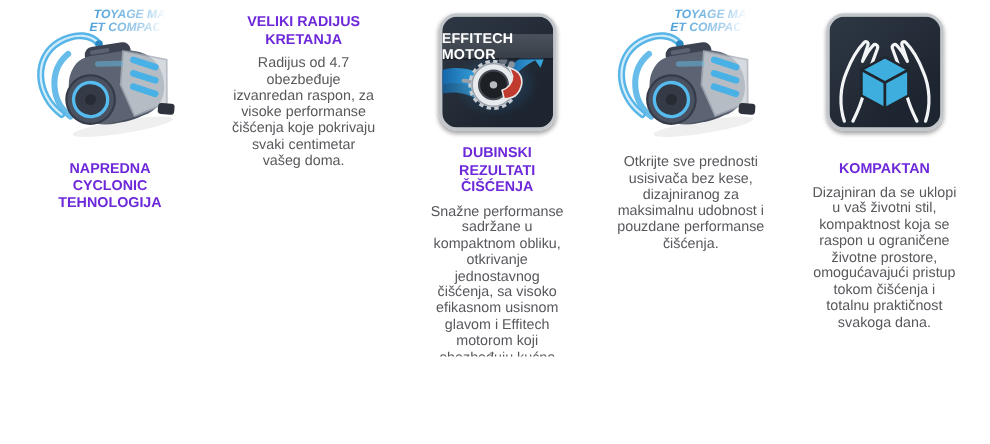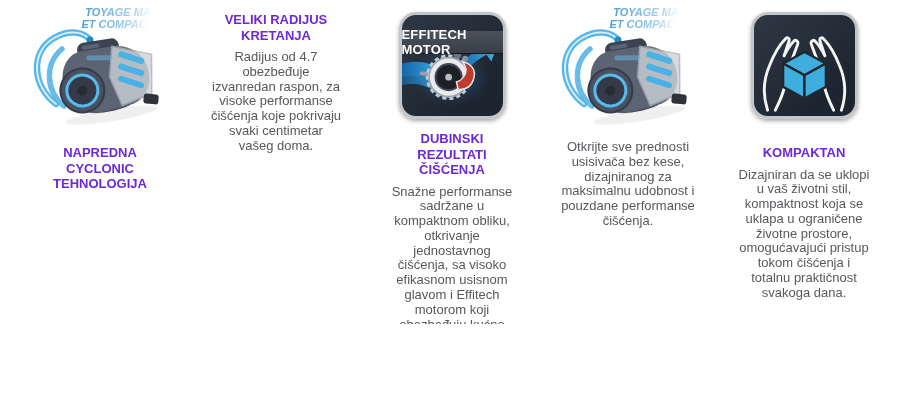--- a/index.html
+++ b/index.html
@@ -203,21 +203,21 @@
             <polygon points="30,50 52,62 52,86 30,74"></polygon>
             <polygon points="74,50 52,62 52,86 74,74"></polygon>
           </g>
         </svg>
       </div>
     </div>
     <h3 class="heading">KOMPAKTAN</h3>
     <p class="body">Dizajniran da se uklopi
 u vaš životni stil,
 kompaktnost koja se
-uklapa u ograničene
+raspon u ograničene
 životne prostore,
 omogućavajući pristup
 tokom čišćenja i
 totalnu praktičnost
 svakoga dana.</p>
   </article>
 
 </main>
 
 </body></html>

